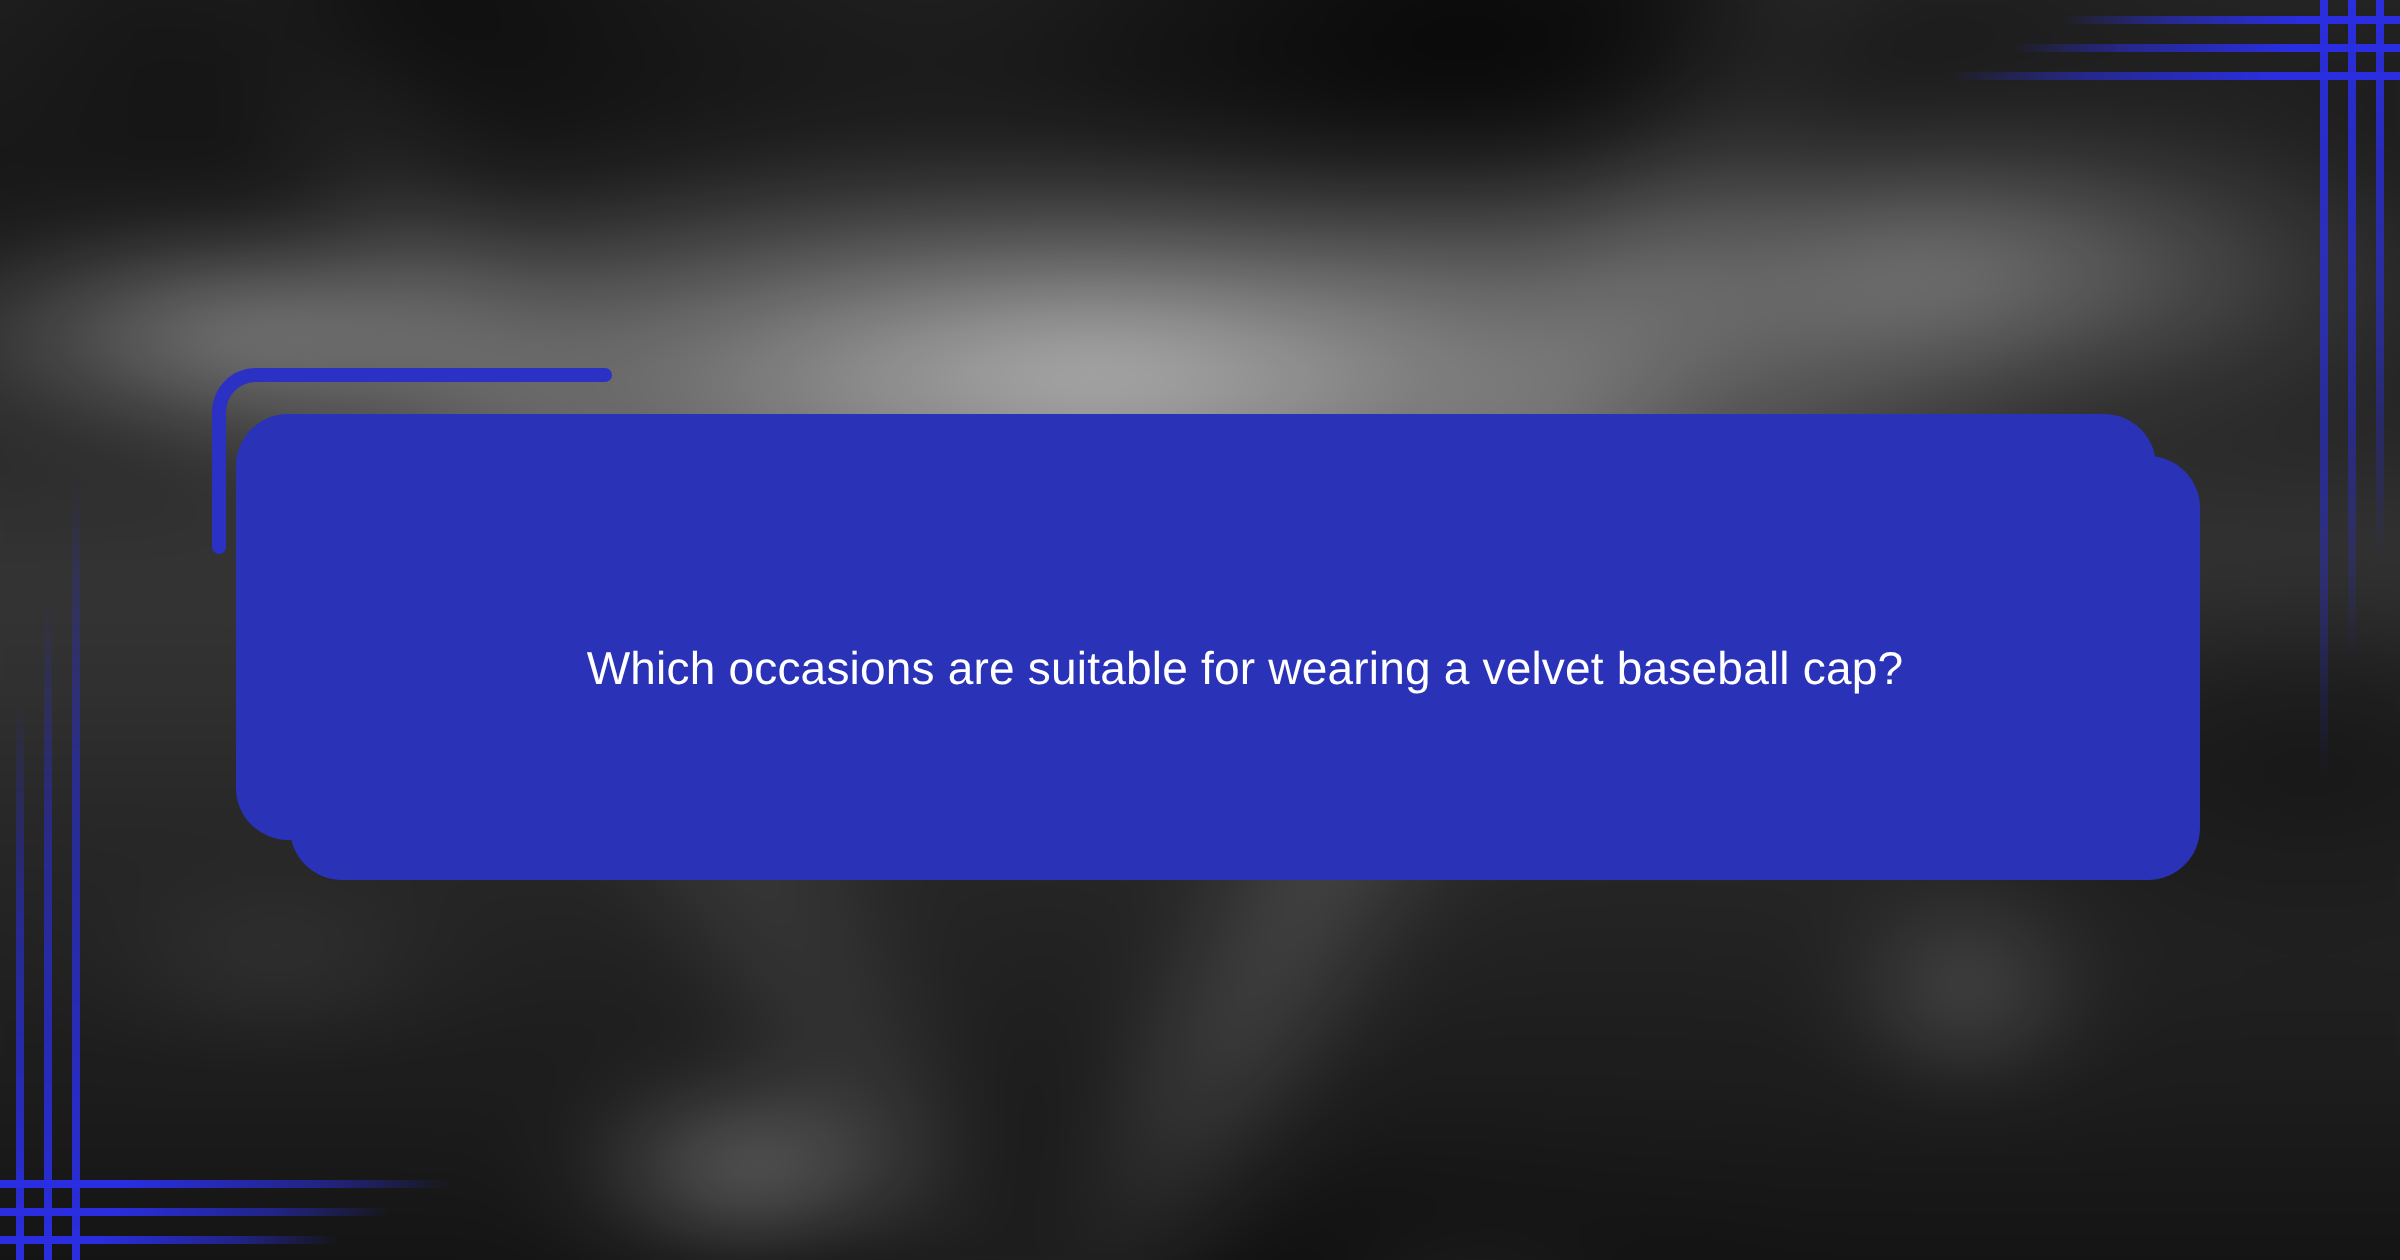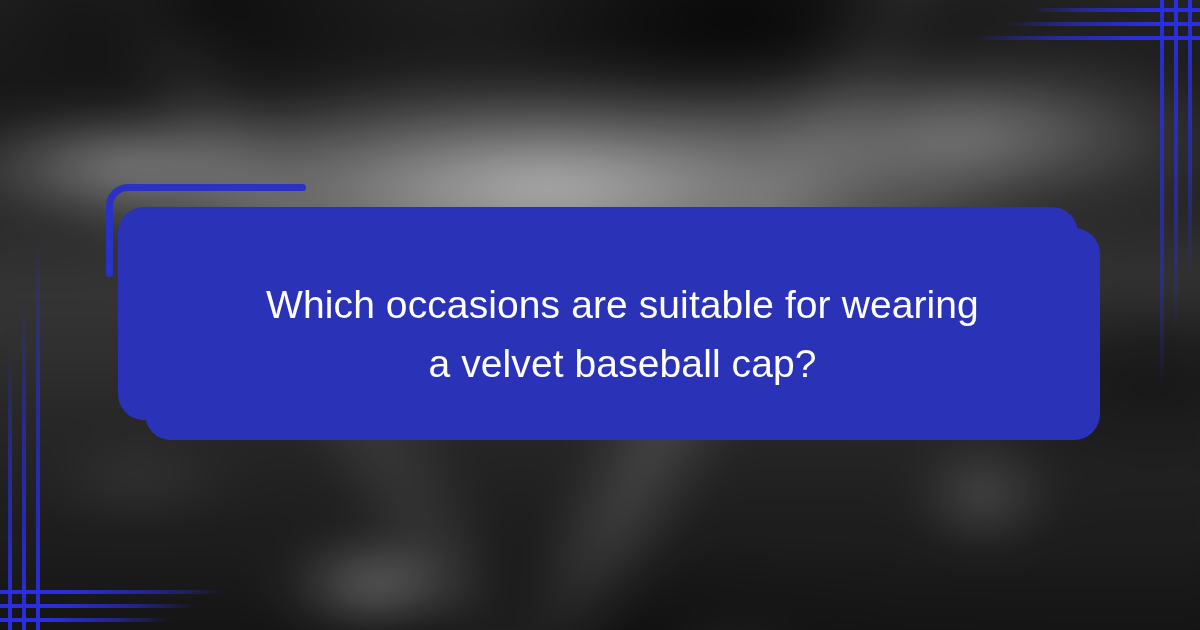--- a/index.html
+++ b/index.html
@@ -102,21 +102,21 @@
     position:absolute;
     left:145px; top:228px;
     width:955px; height:212px;
     display:flex;
     align-items:center;
     justify-content:center;
     padding:0 60px;
   }
   .question-text {
     color:#ffffff;
-    font-size:39px;
+    font-size:23px;
     line-height:1.52;
     font-weight:400;
     text-align:center;
     letter-spacing:0.1px;
     max-width:740px;
   }
 </style>
 </head>
 <body>
 

